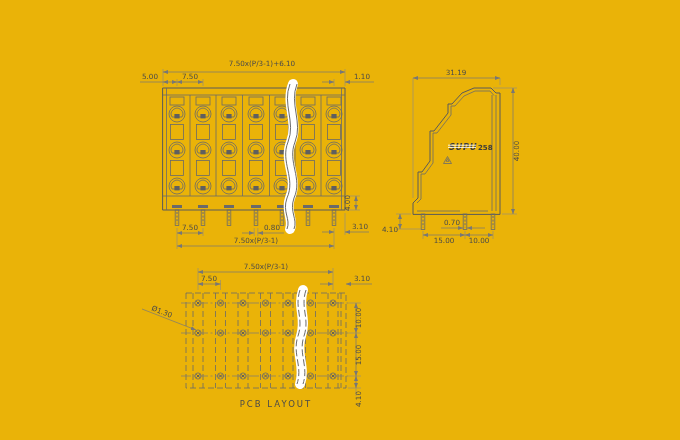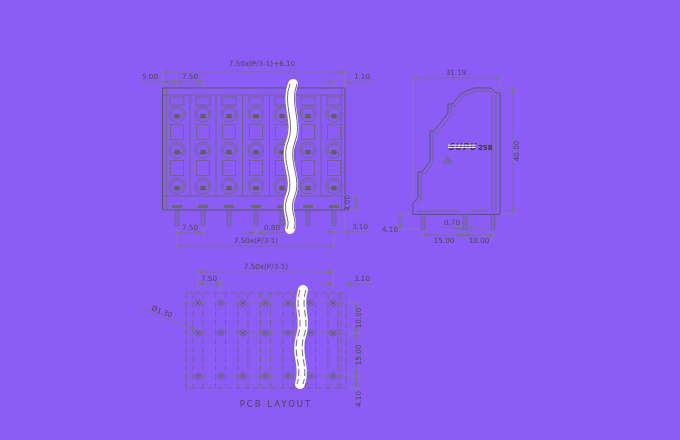--- a/index.html
+++ b/index.html
@@ -1,16 +1,16 @@
 <!DOCTYPE html>
 <html><head>
 <meta charset="utf-8">
 <style>
   html,body{margin:0;padding:0;background:#ffffff;}
-  .page{position:relative;width:680px;height:440px;background:#8b5cf6;overflow:hidden;
+  .page{position:relative;width:680px;height:440px;background:#eab308;overflow:hidden;
         font-family:"DejaVu Sans",sans-serif;}
   svg{display:block;}
   .ol  {stroke:#5a5a5a;stroke-width:1;fill:none;stroke-linecap:round;stroke-linejoin:round;}
   .ol2 {stroke:#6a6a6a;stroke-width:.8;fill:none;}
   .dim {stroke:#777;stroke-width:.7;fill:none;}
   .ext {stroke:#8a8a8a;stroke-width:.6;fill:none;}
   .dash{stroke:#6a6a6a;stroke-width:.8;fill:none;stroke-dasharray:6 3;}
   .cl  {stroke:#7a7a7a;stroke-width:.7;fill:none;stroke-dasharray:10 2.5 2 2.5;}
   .wip {stroke:#ffffff;stroke-width:10;fill:none;stroke-linecap:round;}
   .brk {stroke:#5a5a5a;stroke-width:.9;fill:none;}

